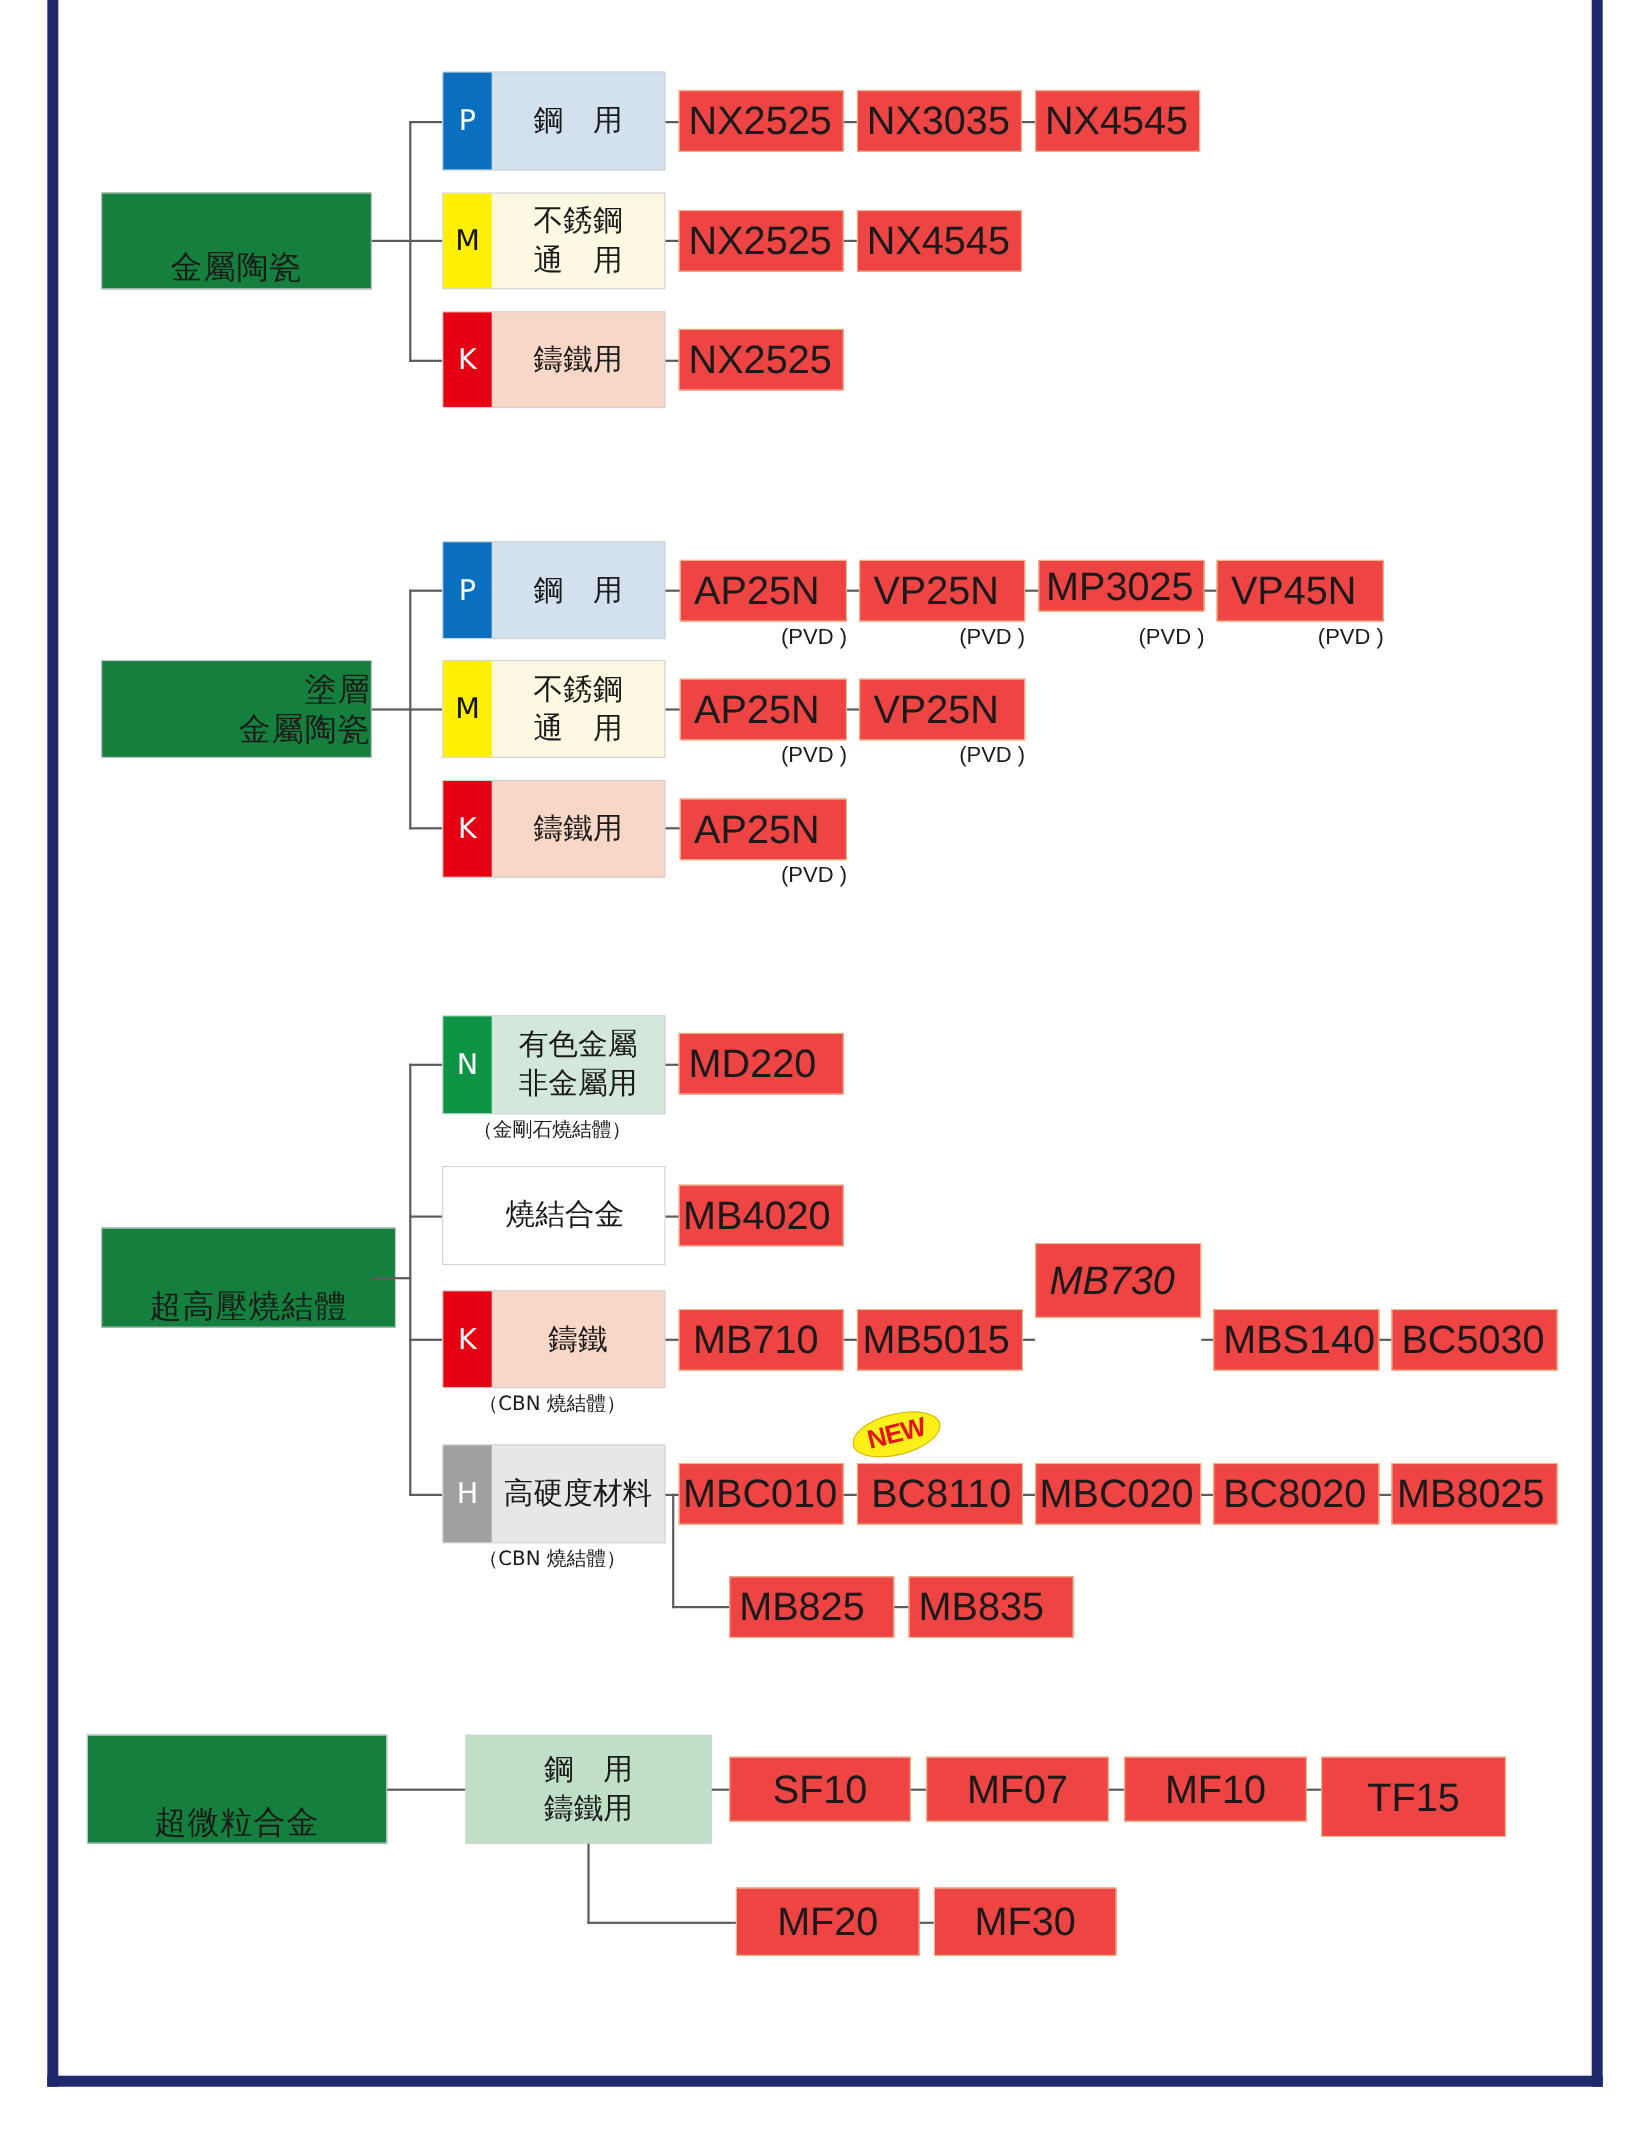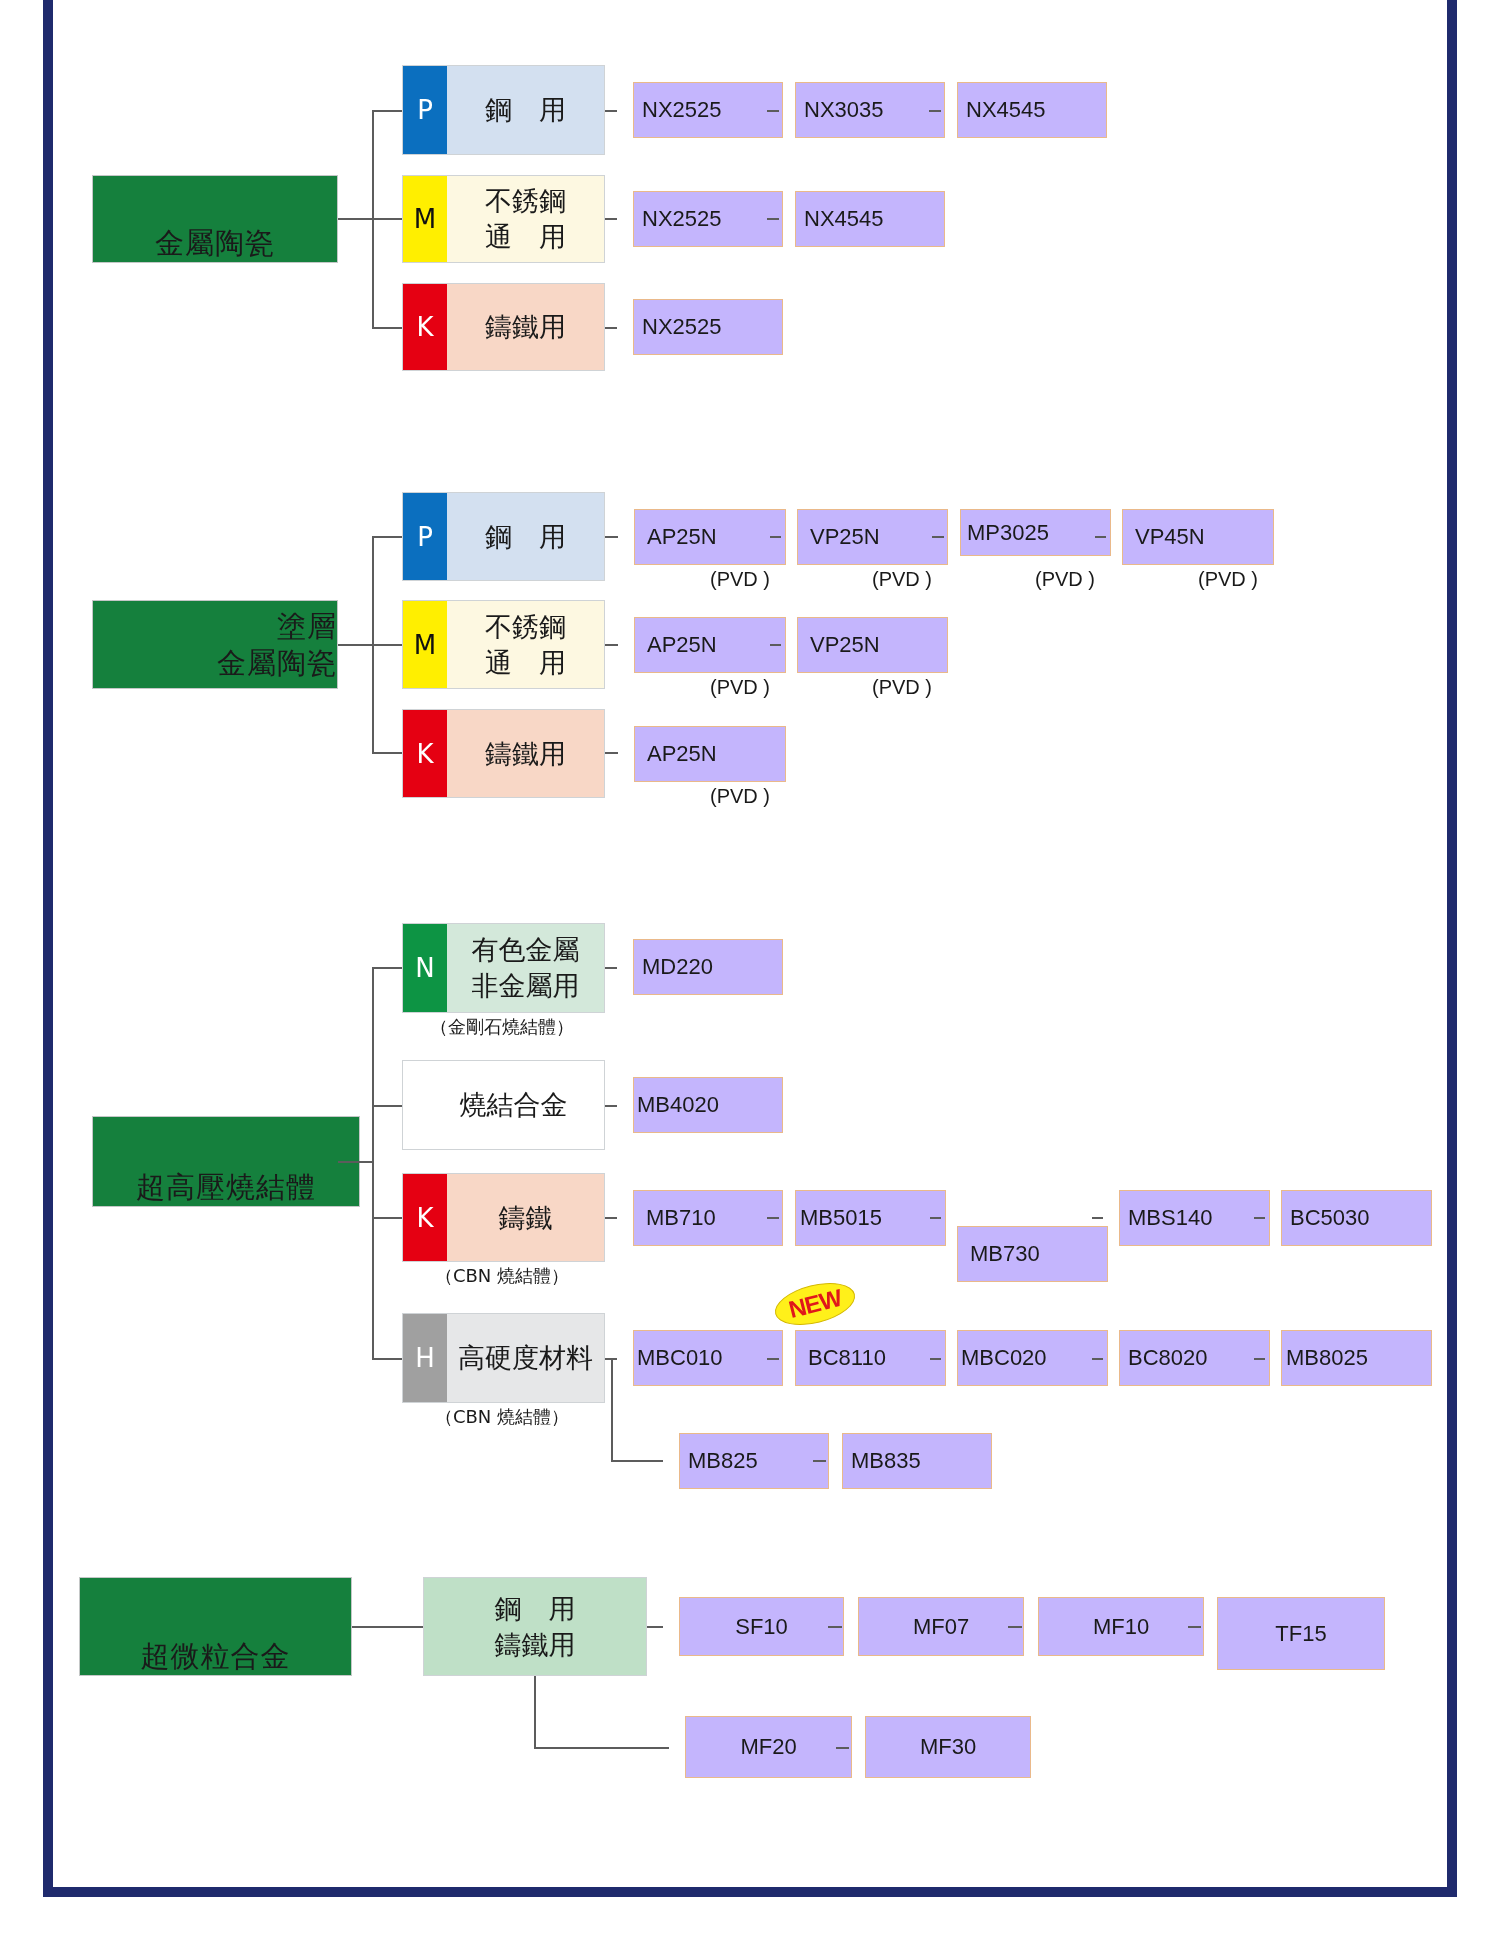--- a/index.html
+++ b/index.html
@@ -10,22 +10,22 @@
   .frame-right { left:1447px; top:0; width:10px; height:1897px; }
   .frame-bottom { left:43px; top:1887px; width:1414px; height:10px; }
 
   .abs { position:absolute; box-sizing:border-box; }
   .cat { background:#15803d; border:1px solid #c4c7c7; display:flex; align-items:flex-end; justify-content:center;
          text-align:center; font-size:29px; line-height:37px; font-weight:500; letter-spacing:1px; }
   .grp { display:flex; border:1px solid #cfd3d6; }
   .tab { width:44px; height:100%; display:flex; align-items:center; justify-content:center; font-size:26px; flex:none; }
   .grp-label { flex:1; display:flex; align-items:center; justify-content:center; text-align:center;
                font-size:27px; line-height:36px; font-weight:500; }
-  .prod { background:#c4b5fd; border:1px solid #eab98a; display:flex; align-items:center;
-          font-family:"Liberation Sans","DejaVu Sans",sans-serif; font-size:22px; padding-left:8px;margin-left:16px; }
+  .prod { background:#ef4444; border:1px solid #eab98a; display:flex; align-items:center;
+          font-family:"Liberation Sans","DejaVu Sans",sans-serif; font-size:36px; padding-left:8px; }
   .prod.c { justify-content:center; padding-left:0; }
   .sub { font-family:"Liberation Sans",sans-serif; font-size:20px; text-align:right; }
   .note { font-size:18px; text-align:center; }
   .h { position:absolute; height:2px; background:#5c5c5c; }
   .v { position:absolute; width:2px; background:#5c5c5c; }
   .new-badge { position:absolute; width:80px; height:36px; border-radius:50%; background:#fff01a;
                border:1px solid #d4b800; color:#e0161b; font-family:"Liberation Sans",sans-serif; font-weight:bold;
                font-size:24px; display:flex; align-items:center; justify-content:center; transform:rotate(-14deg);
                letter-spacing:-1px; }
 </style>
@@ -157,21 +157,21 @@
   <div class="abs grp" style="left:402px;top:1173px;width:203px;height:89px;background:#f8d7c6;">
     <div class="tab" style="background:#e50012;color:#fff;">K</div>
     <div class="grp-label">鑄鐵</div>
   </div>
   <div class="abs note" style="left:392px;top:1264px;width:220px;">（CBN 燒結體）</div>
   <div class="h" style="left:605px;top:1217px;width:12px;"></div>
   <div class="abs prod" style="left:617px;top:1190px;width:150px;height:56px;padding-left:12px;">MB710</div>
   <div class="h" style="left:767px;top:1217px;width:12px;"></div>
   <div class="abs prod" style="left:779px;top:1190px;width:151px;height:56px;padding-left:4px;">MB5015</div>
   <div class="h" style="left:930px;top:1217px;width:11px;"></div>
-  <div class="abs prod" style="left:941px;top:1226px;width:151px;height:56px;padding-left:12px;">MB730</div>
+  <div class="abs prod" style="left:941px;top:1130px;width:151px;height:68px;padding-left:12px;font-style:italic;">MB730</div>
   <div class="h" style="left:1092px;top:1217px;width:11px;"></div>
   <div class="abs prod" style="left:1103px;top:1190px;width:151px;height:56px;">MBS140</div>
   <div class="h" style="left:1254px;top:1217px;width:11px;"></div>
   <div class="abs prod" style="left:1265px;top:1190px;width:151px;height:56px;">BC5030</div>
 
   <div class="abs grp" style="left:402px;top:1313px;width:203px;height:90px;background:#e6e7e8;">
     <div class="tab" style="background:#a0a0a0;color:#fff;">H</div>
     <div class="grp-label">高硬度材料</div>
   </div>
   <div class="abs note" style="left:392px;top:1405px;width:220px;">（CBN 燒結體）</div>

